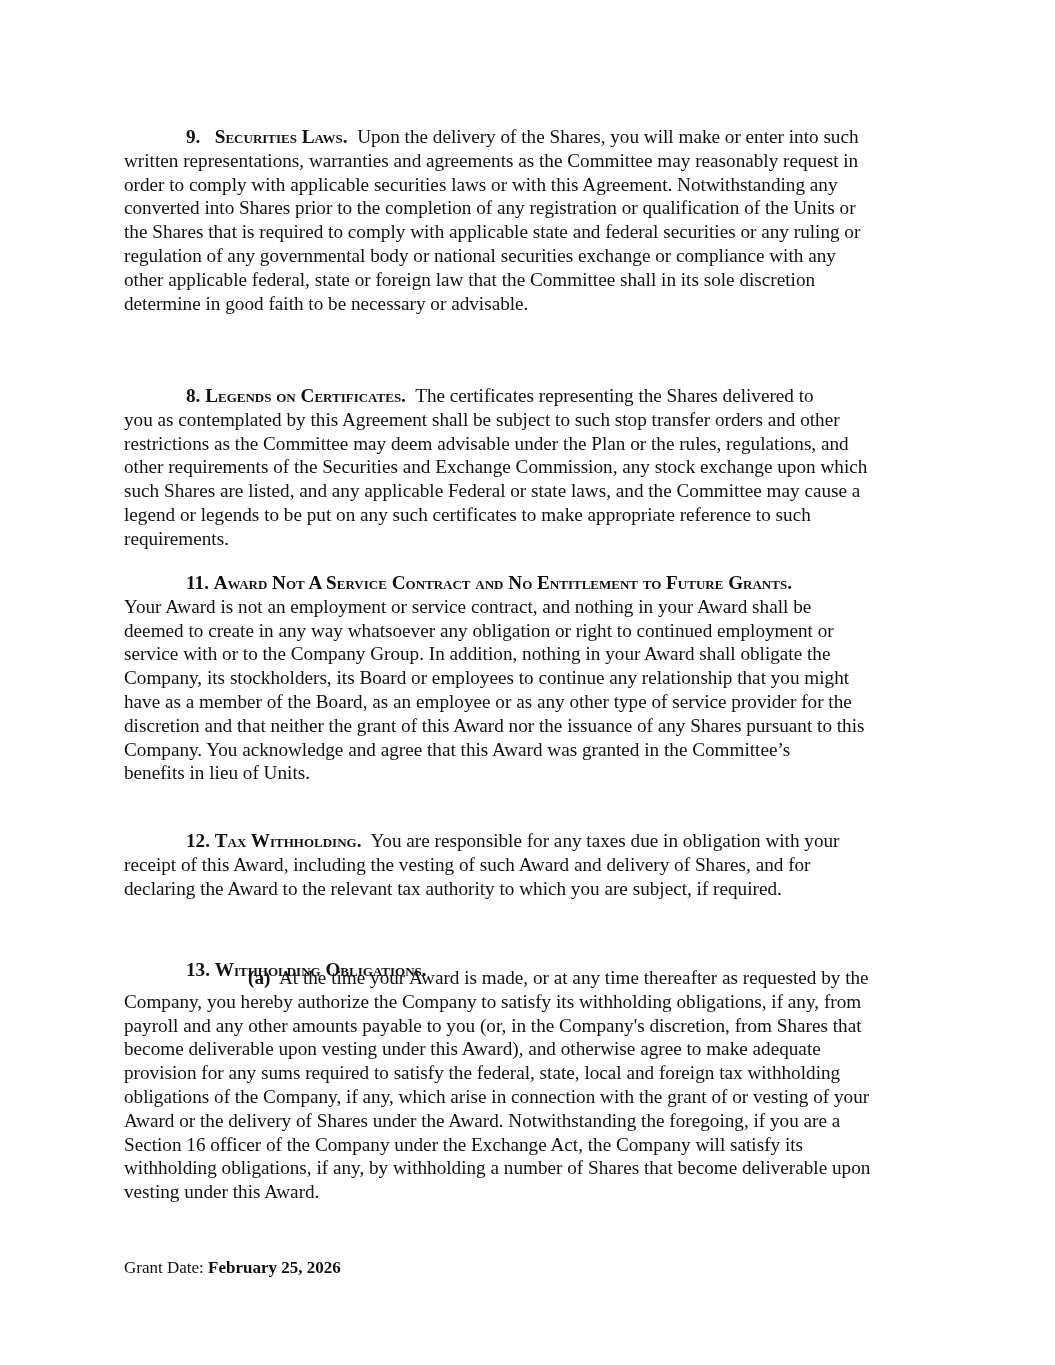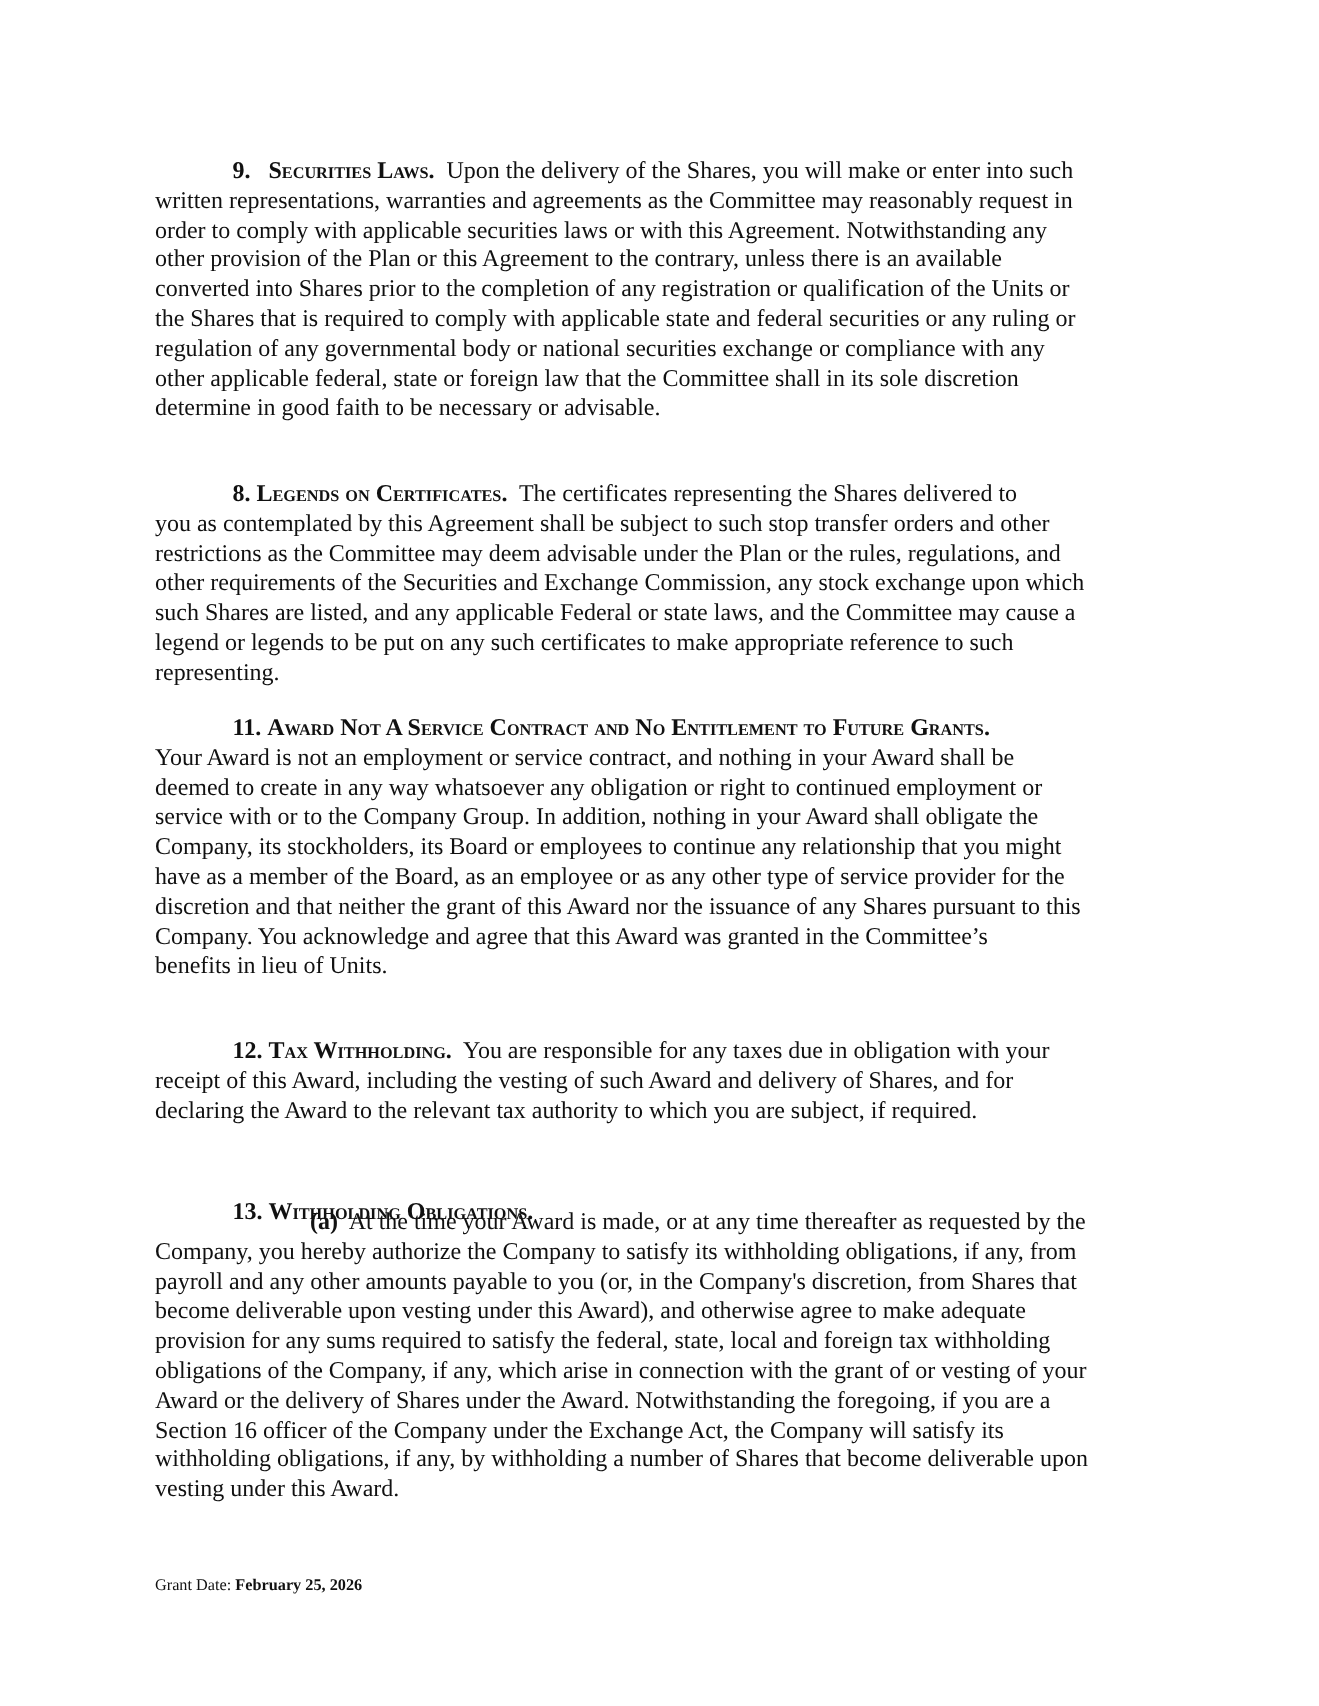--- a/index.html
+++ b/index.html
@@ -13,57 +13,56 @@
       font-size: 19.2px; line-height: 23.8px; white-space: nowrap;
     }
     .line { display: block; height: 23.8px; }
     .indent1 { padding-left: 62px; }
     .indent2 { padding-left: 124px; }
     .heading { font-weight: bold; }
     .sc { font-variant: small-caps; }
     .num { font-weight: bold; }
     .footer {
       position: absolute; left: 124px; top: 1256px;
-      font-size: 13px; line-height: 24px; white-space: nowrap;
+      font-size: 17px; line-height: 24px; white-space: nowrap;
     }
     .bold { font-weight: bold; }
   </style>
 </head>
 <body>
 
 <div class="page">
 
   <div class="para" style="top:125px;">
     <span class="line indent1">
       <span class="heading num">9.</span>&nbsp;&nbsp;
       <span class="heading sc">Securities Laws.</span>&nbsp;
       <span>Upon the delivery of the Shares, you will make or enter into such</span>
     </span>
     <span class="line">written representations, warranties and agreements as the Committee may reasonably request in</span>
     <span class="line">order to comply with applicable securities laws or with this Agreement.  Notwithstanding any</span>
-    <span class="line">other provision of the Plan or this Agreement to the contrary, unless there is an available</span>
     <span class="line">converted into Shares prior to the completion of any registration or qualification of the Units or</span>
     <span class="line">the Shares that is required to comply with applicable state and federal securities or any ruling or</span>
     <span class="line">regulation of any governmental body or national securities exchange or compliance with any</span>
     <span class="line">other applicable federal, state or foreign law that the Committee shall in its sole discretion</span>
     <span class="line">determine in good faith to be necessary or advisable.</span>
   </div>
 
   <div class="para" style="top:384px;">
     <span class="line indent1">
       <span class="heading num">8.</span>
       <span class="heading sc">Legends on Certificates.</span>&nbsp;
       <span>The certificates representing the Shares delivered to</span>
     </span>
     <span class="line">you as contemplated by this Agreement shall be subject to such stop transfer orders and other</span>
     <span class="line">restrictions as the Committee may deem advisable under the Plan or the rules, regulations, and</span>
     <span class="line">other requirements of the Securities and Exchange Commission, any stock exchange upon which</span>
     <span class="line">such Shares are listed, and any applicable Federal or state laws, and the Committee may cause a</span>
     <span class="line">legend or legends to be put on any such certificates to make appropriate reference to such</span>
-    <span class="line">representing.</span>
+    <span class="line">requirements.</span>
   </div>
 
   <div class="para" style="top:571px;">
     <span class="line indent1">
       <span class="heading num">11.</span>
       <span class="heading sc">Award Not A Service Contract and No Entitlement to Future Grants.</span>
     </span>
     <span class="line">Your Award is not an employment or service contract, and nothing in your Award shall be</span>
     <span class="line">deemed to create in any way whatsoever any obligation or right to continued employment or</span>
     <span class="line">service with or to the Company Group.  In addition, nothing in your Award shall obligate the</span>

